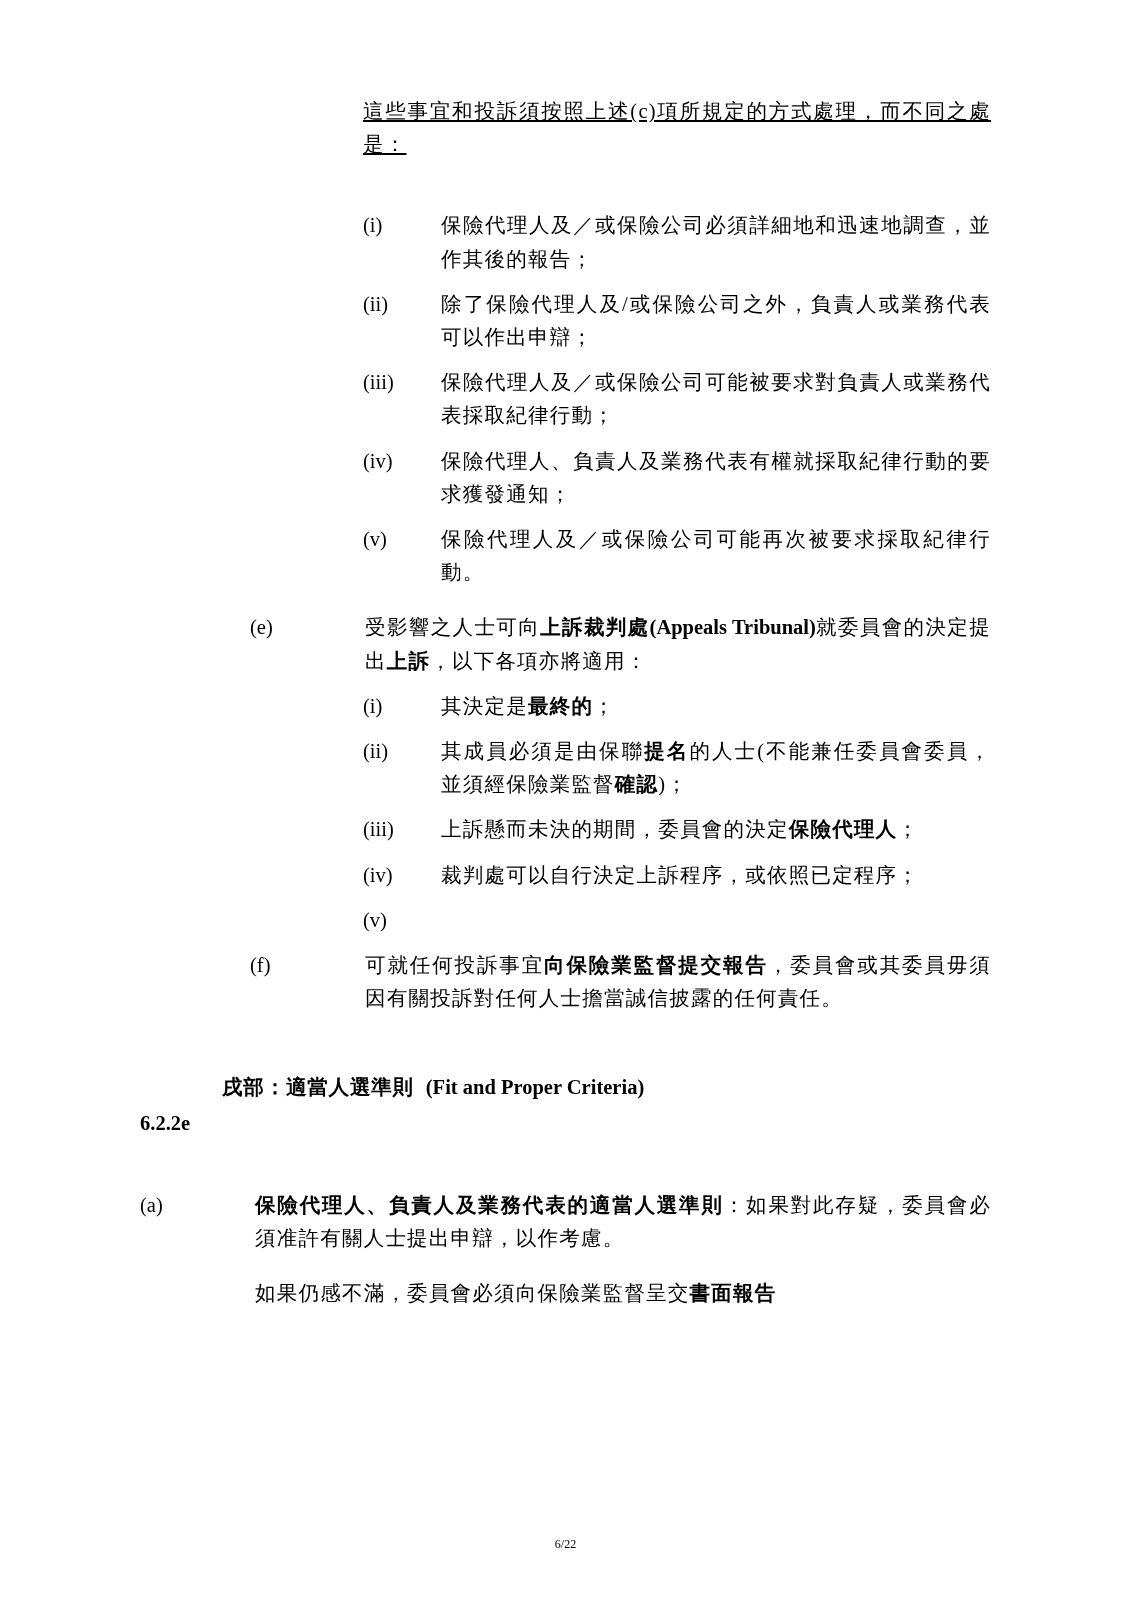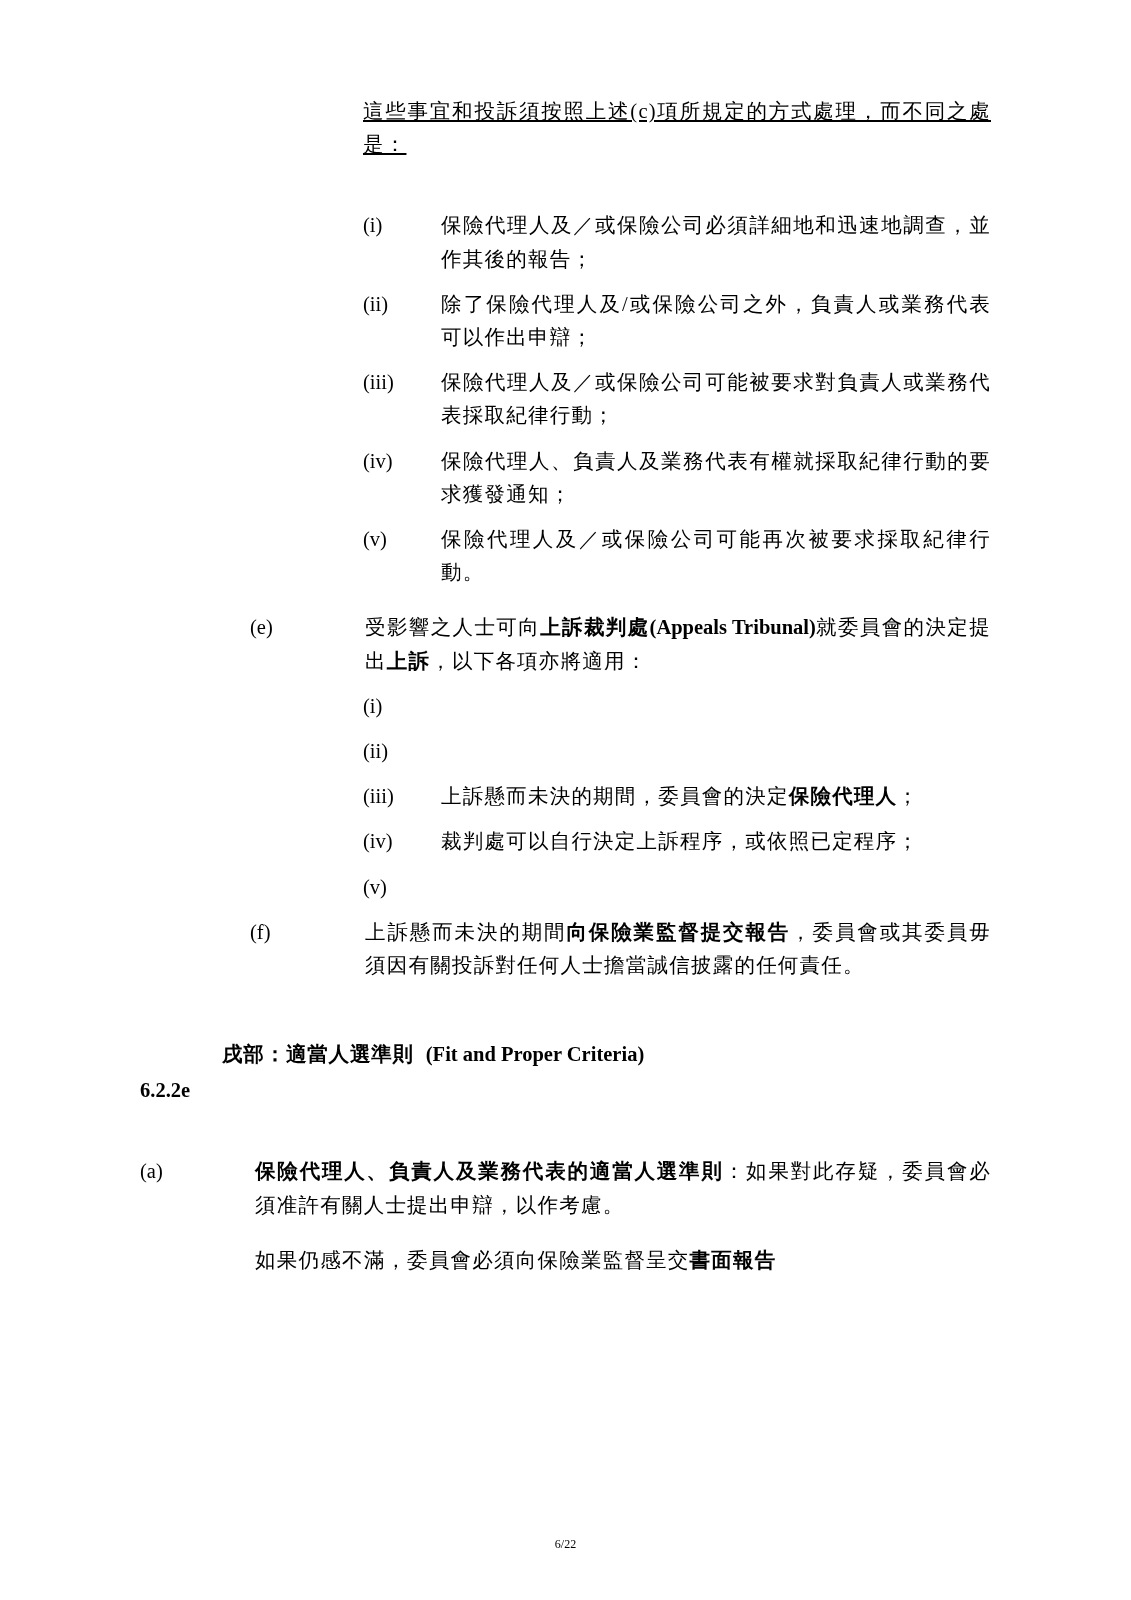--- a/index.html
+++ b/index.html
@@ -152,26 +152,28 @@
 
     <div class="row lvl1">
       <div class="marker latin">(e)</div>
       <div class="body-text cjk"><span>受影響之人士可向</span><b>上訴裁判處</b><b class="latin">(Appeals Tribunal)</b><span>就委員會的決定提出</span><b>上訴</b><span>，以下各項亦將適用：</span></div>
     </div>
 
     <div class="sp-sm"></div>
 
     <div class="row lvl2">
       <div class="marker latin">(i)</div>
+      <div class="body-text cjk"><span>其決定是</span><b>最終的</b><span>；</span></div>
     </div>
 
     <div class="sp-sm"></div>
 
     <div class="row lvl2">
       <div class="marker latin">(ii)</div>
+      <div class="body-text cjk"><span>其成員必須是由保聯</span><b>提名</b><span>的人士(不能兼任委員會委員，並須經保險業監督</span><b>確認</b><span>)；</span></div>
     </div>
 
     <div class="sp-sm"></div>
 
     <div class="row lvl2">
       <div class="marker latin">(iii)</div>
       <div class="body-text cjk"><span>上訴懸而未決的期間，委員會的決定</span><b>保險代理人</b><span>；</span></div>
     </div>
 
     <div class="sp-sm"></div>
@@ -184,21 +186,21 @@
     <div class="sp-sm"></div>
 
     <div class="row lvl2">
       <div class="marker latin">(v)</div>
     </div>
 
     <div class="sp-sm"></div>
 
     <div class="row lvl1">
       <div class="marker latin">(f)</div>
-      <div class="body-text cjk"><span>上訴懸而未決的期間</span><b>向保險業監督提交報告</b><span>，委員會或其委員毋須因有關投訴對任何人士擔當誠信披露的任何責任。</span></div>
+      <div class="body-text cjk"><span>可就任何投訴事宜</span><b>向保險業監督提交報告</b><span>，委員會或其委員毋須因有關投訴對任何人士擔當誠信披露的任何責任。</span></div>
     </div>
 
     <div class="sp-xl"></div>
 
     <div class="heading">
       <div class="num">6.2.2e</div>
       <div class="htext"><span>戌部：適當人選準則</span>&nbsp;&nbsp;<span class="hen">(Fit and Proper Criteria)</span></div>
     </div>
 
     <div class="sp-xl"></div>

